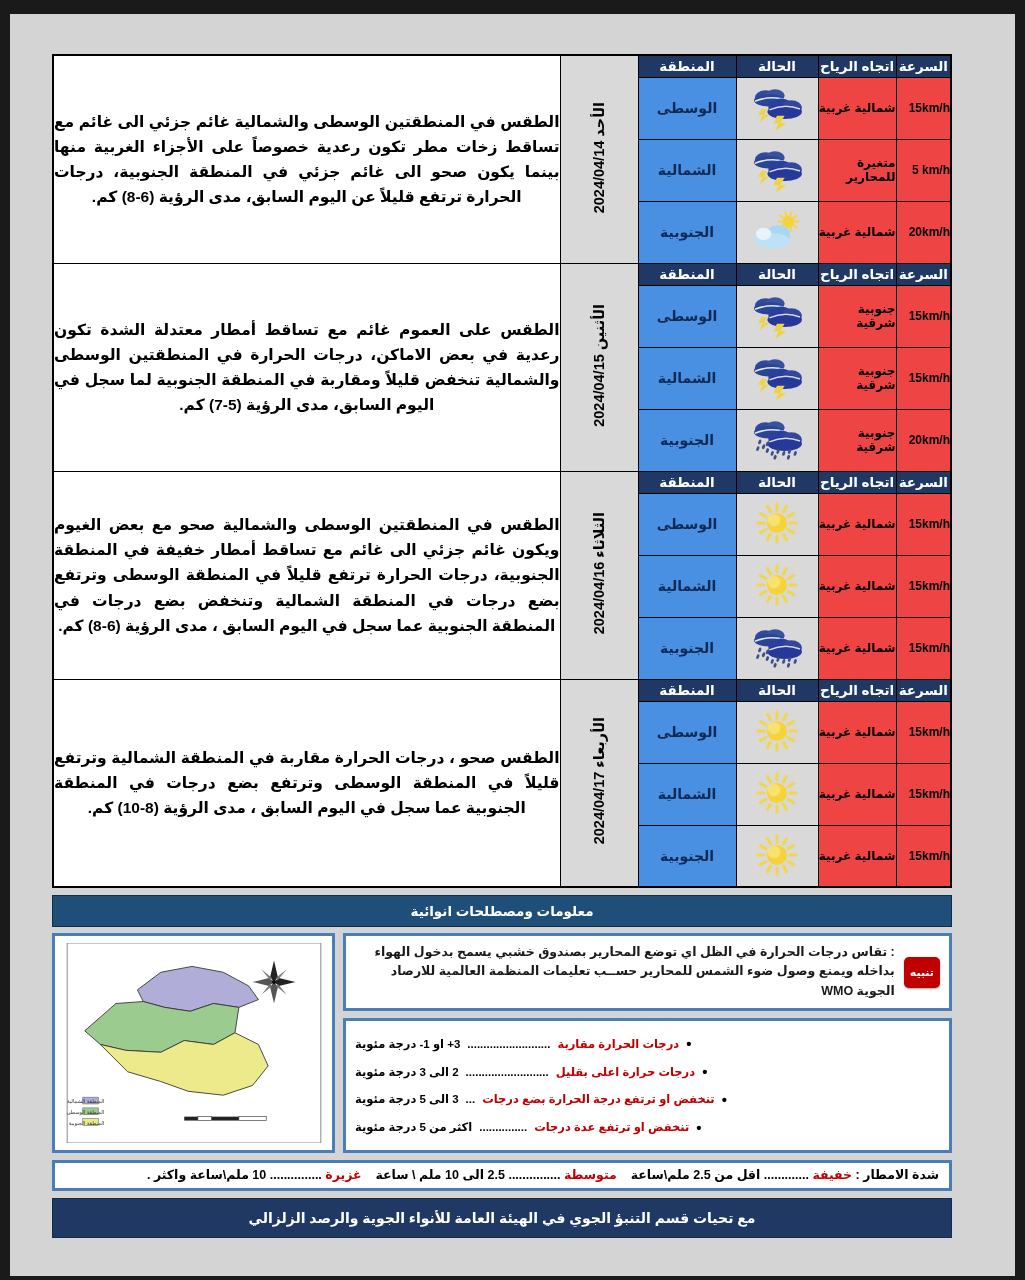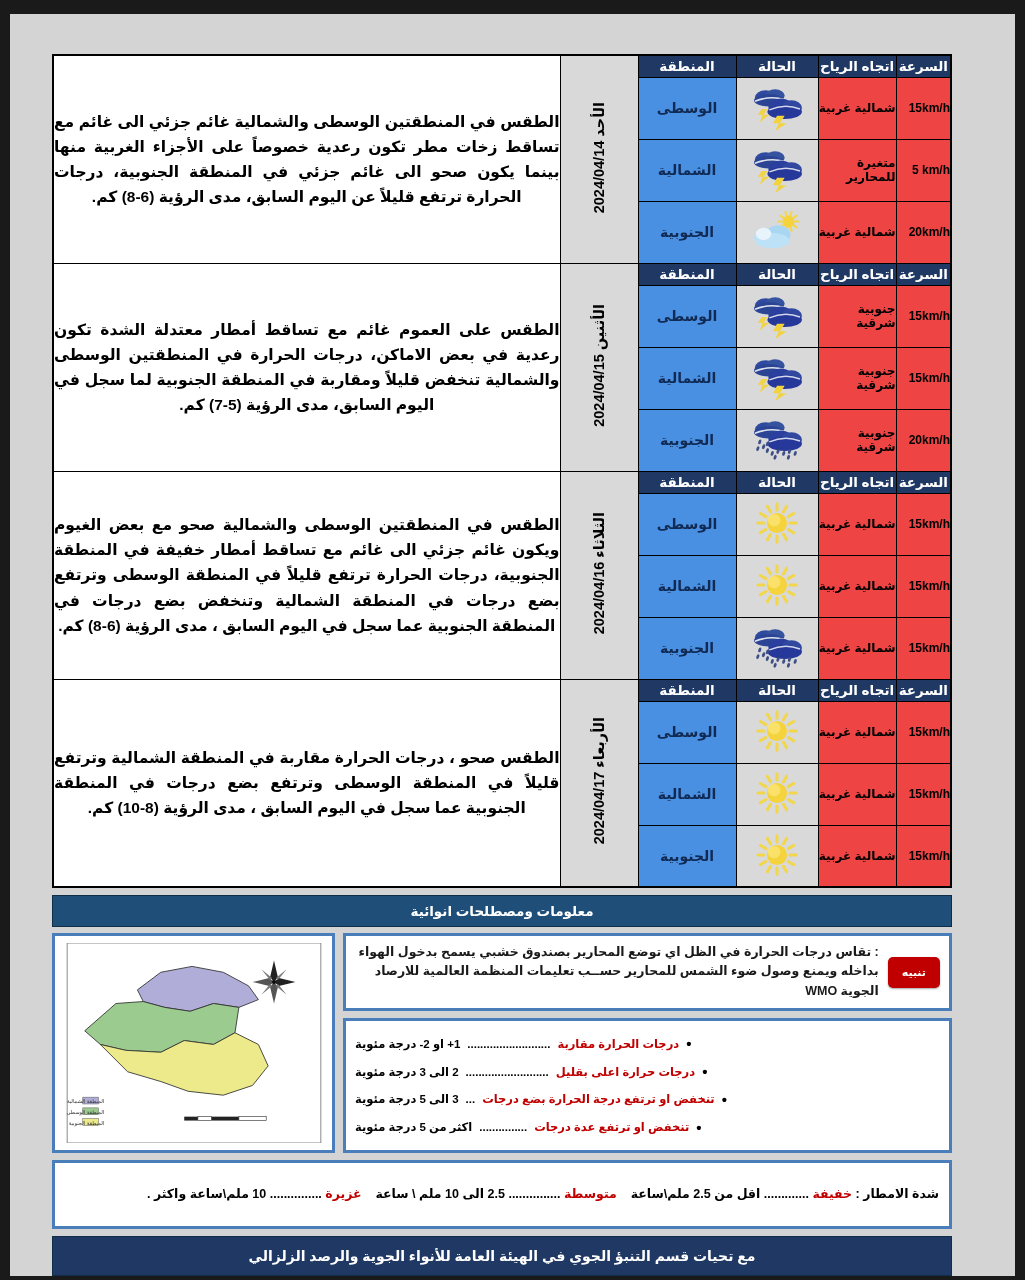--- a/index.html
+++ b/index.html
@@ -147,21 +147,21 @@
     display: flex;
     align-items: center;
     gap: 9px;
     flex-direction: row;
   }
   .badge {
     background: #c00000;
     color: #fff;
     font-weight: bold;
     font-size: 11px;
-    padding: 9px 14px;
+    padding: 9px 6px;
     border-radius: 5px;
     white-space: nowrap;
     flex: 0 0 auto;
     box-shadow: 0 1px 2px rgba(0,0,0,.35);
   }
   .noticetext {
     font-size: 12.5px;
     font-weight: bold;
     line-height: 1.55;
     color: #1a1a1a;
@@ -187,21 +187,21 @@
     font-weight: bold;
     padding: 2px 0;
   }
   .legitem .bullet { font-size: 15px; color: #000; order: -1; }
   .legitem .term { color: #c00000; }
   .legitem .val  { color: #000; }
 
   .intensitybar {
     border: 3px solid #4a7ebb;
     background: #fff;
-    padding: 22px 10px;
+    padding: 3px 10px;
     margin-top: 7px;
     font-size: 12.5px;
     font-weight: bold;
     text-align: right;
     color: #000;
     line-height: 1.5;
   }
   .intensitybar .kw { color: #c00000; }
 
   .footerbar {
@@ -522,21 +522,21 @@
       <div class="rightcol">
         <div class="noticebox">
           <span class="badge">تنبيه</span>
           <span class="noticetext">: تقاس درجات الحرارة في الظل اي توضع المحارير بصندوق خشبي يسمح بدخول الهواء بداخله ويمنع وصول ضوء الشمس للمحارير حســب تعليمات المنظمة العالمية للارصاد الجوية WMO</span>
         </div>
         <div class="legendbox" id="legend-box">
             <div class="legitem">
               <span class="bullet">•</span>
               <span class="term">درجات الحرارة مقاربة</span>
               <span class="val">..........................</span>
-              <span class="val">1+  او 2- درجة مئوية</span>
+              <span class="val">3+  او 1- درجة مئوية</span>
             </div>
             <div class="legitem">
               <span class="bullet">•</span>
               <span class="term">درجات حرارة اعلى بقليل</span>
               <span class="val">..........................</span>
               <span class="val">2  الى  3 درجة مئوية</span>
             </div>
             <div class="legitem">
               <span class="bullet">•</span>
               <span class="term">تنخفض او ترتفع درجة الحرارة بضع درجات</span>

